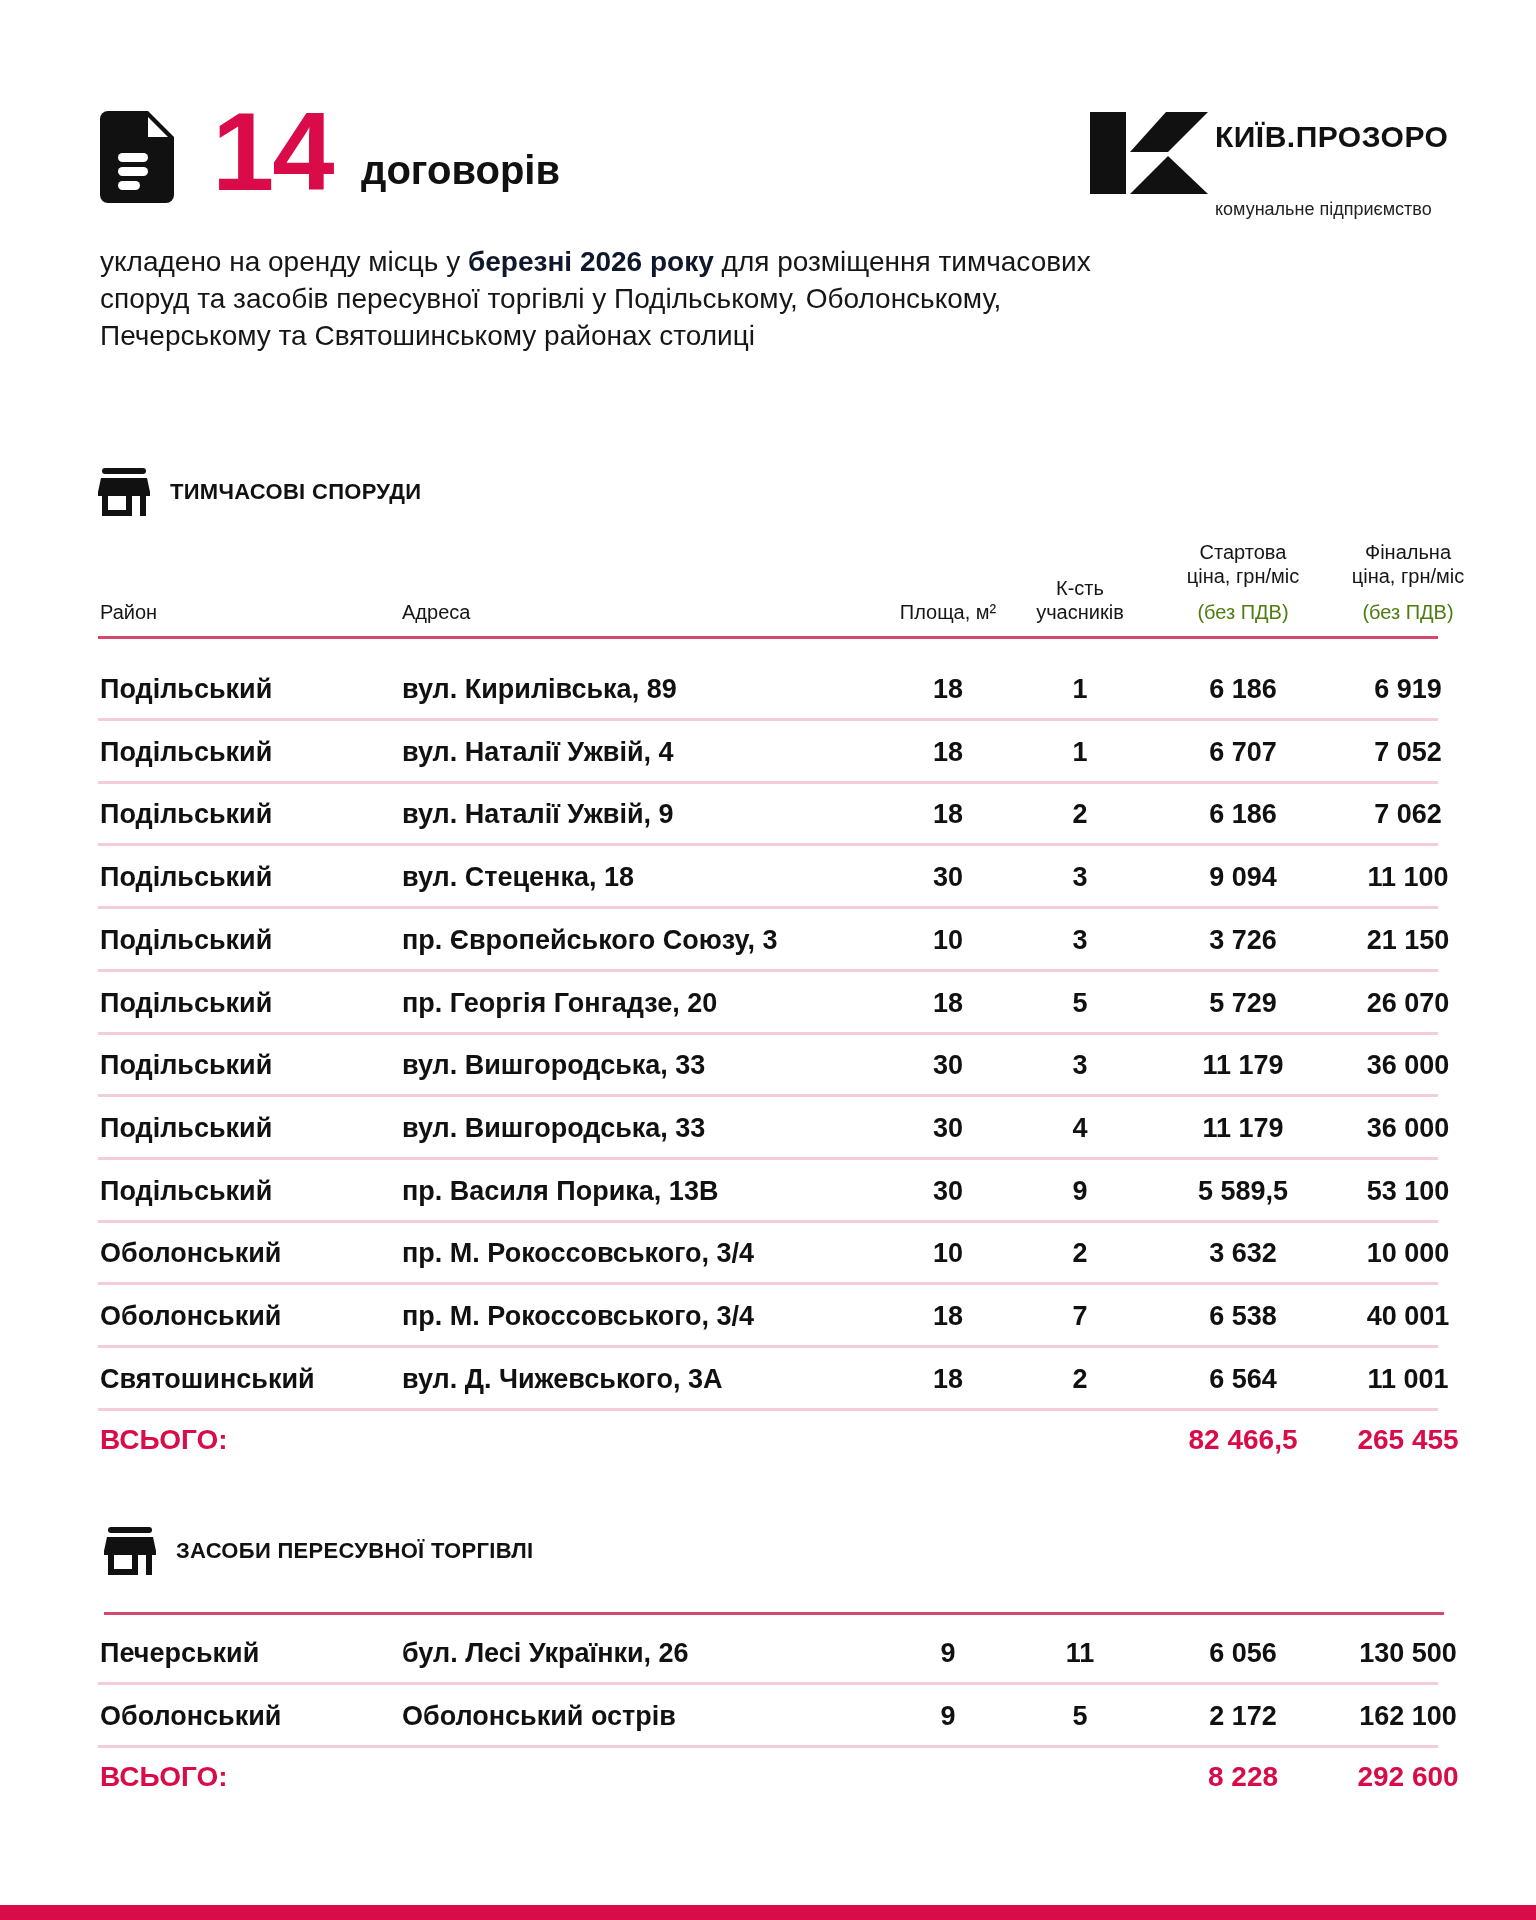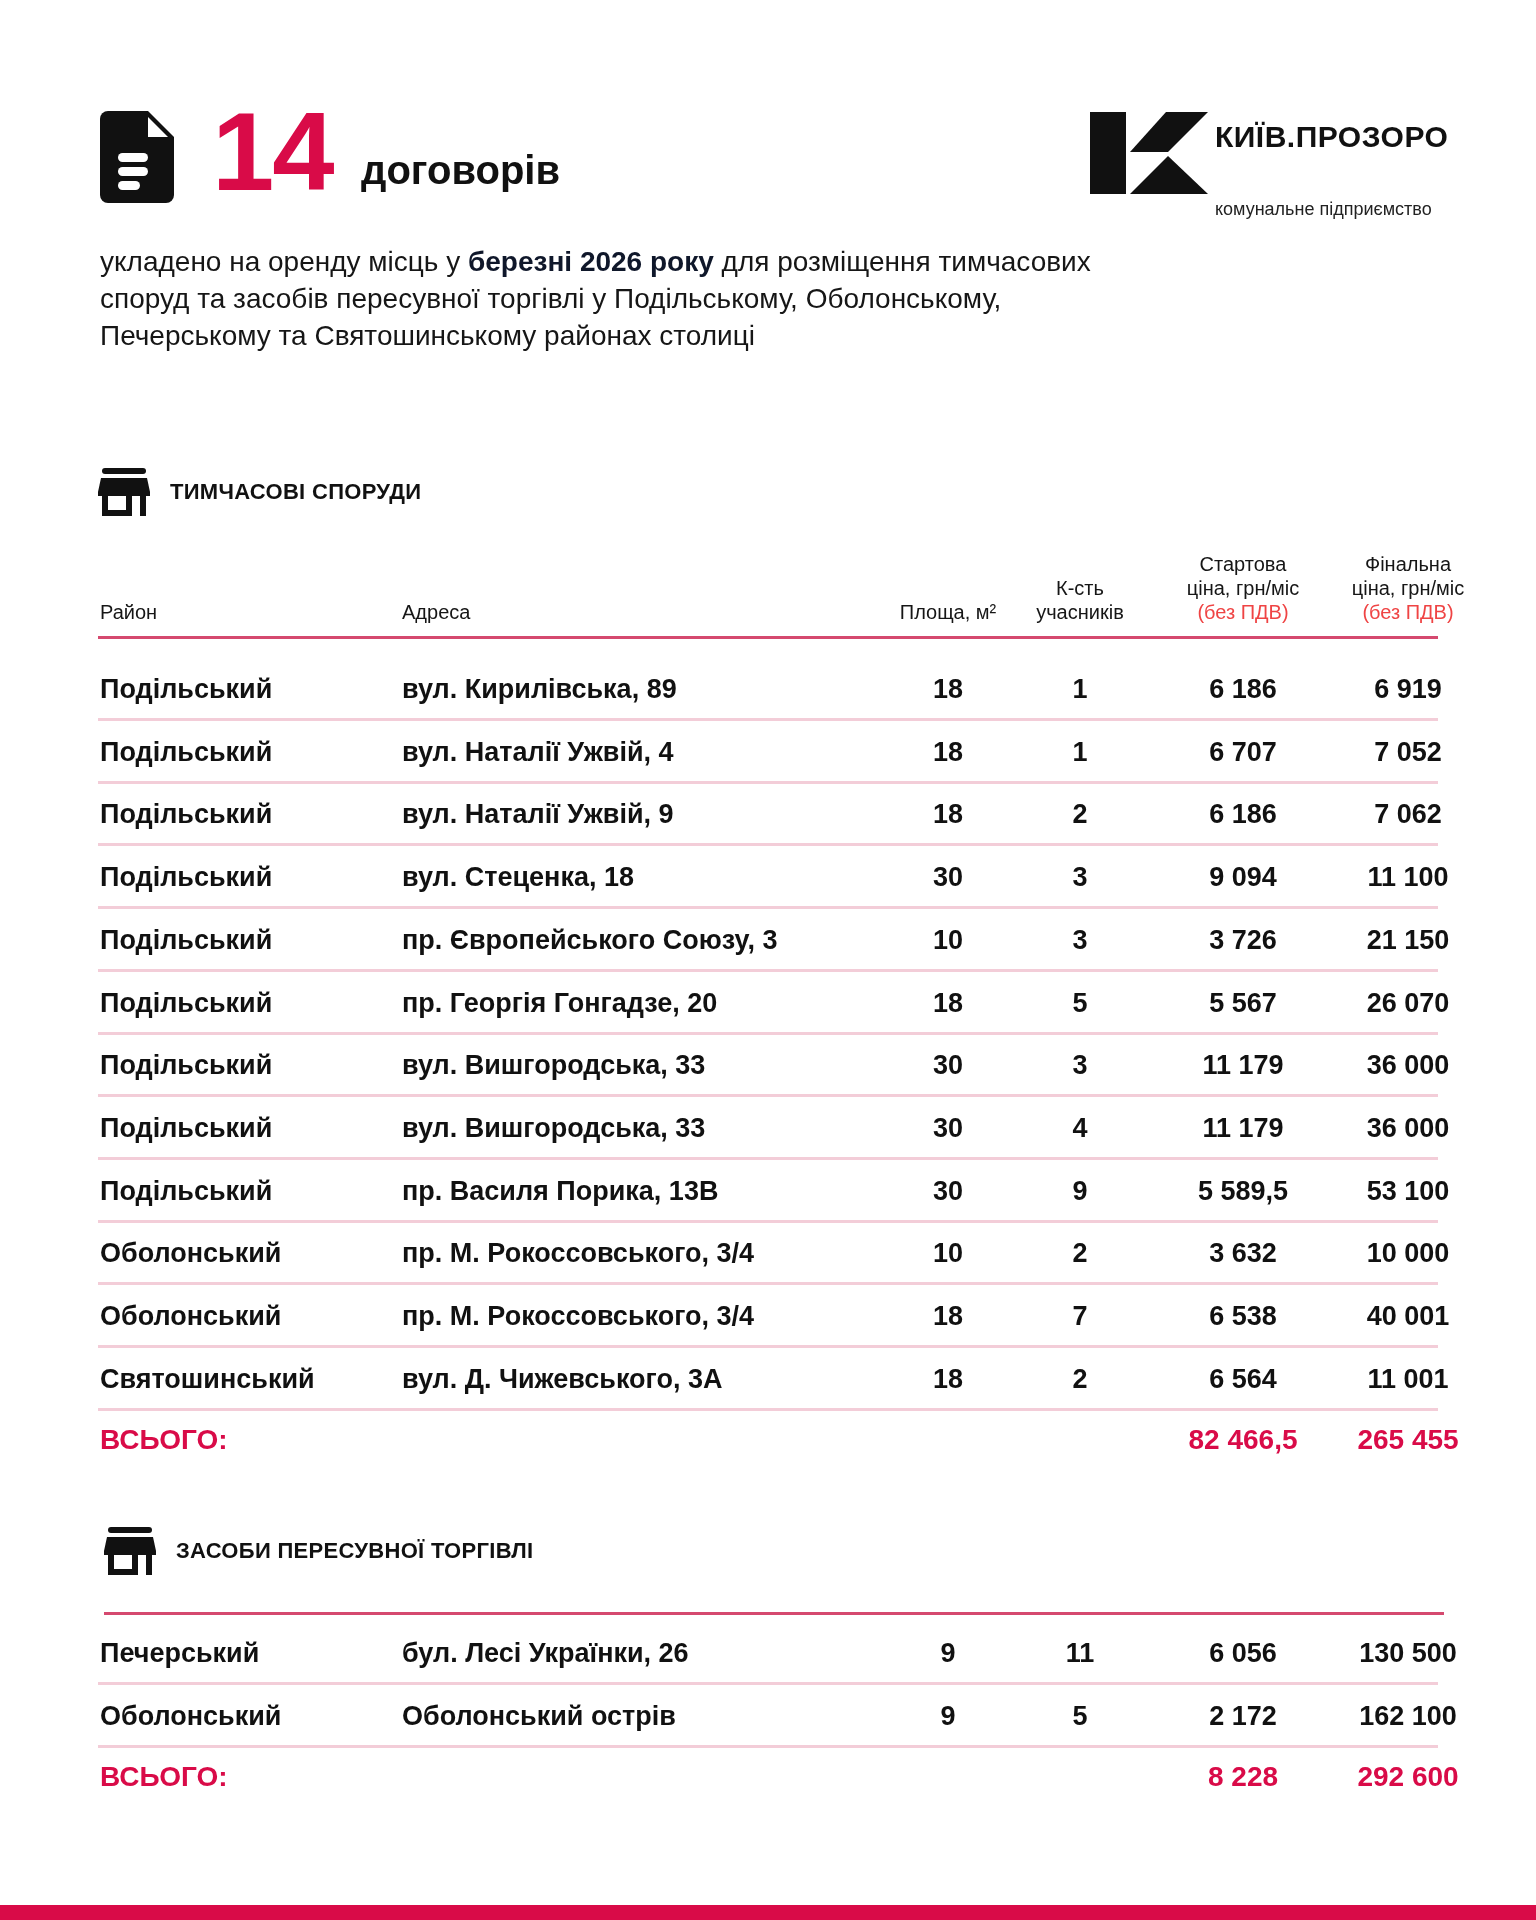--- a/index.html
+++ b/index.html
@@ -26,21 +26,21 @@
   .section-title { display: flex; align-items: center; gap: 20px; }
   .section-title .shop { width: 52px; height: 48px; }
   .section-title span.t { font-size: 22px; font-weight: 700; color: #111; letter-spacing: 0.3px; }
   .sec1 { left: 98px; top: 468px; }
   .sec2 { left: 104px; top: 1527px; }
 
   
   .tbl { position: absolute; left: 98px; width: 1340px; }
   .hdr { top: 556px; height: 80px; border-bottom: 3px solid #d5496f; }
   .hdr .c { position: absolute; bottom: 12px; font-size: 20px; color: #161616; line-height: 24px; text-align: center; }
-  .hdr .muted { color: #ef4444; }
+  .hdr .muted { color: #4d7c0f; margin-top: 12px; }
   .row { position: absolute; left: 0; width: 1340px; height: 62px; border-bottom: 3px solid #f3cdd8; }
   .row .c { position: absolute; top: 18px; font-size: 27px; font-weight: 700; color: #111; white-space: nowrap; }
   .row .c.addr { font-weight: 600; }
   .c.col-d { left: 2px; text-align: left; }
   .c.col-a { left: 304px; text-align: right; }
   .c.col-s { left: 780px; width: 140px; text-align: center; }
   .c.col-n { left: 912px; width: 140px; text-align: center; }
   .c.col-p1 { left: 1050px; width: 190px; text-align: center; }
   .c.col-p2 { left: 1215px; width: 190px; text-align: center; }
   .total { position: absolute; left: 0; width: 1340px; height: 60px; }
@@ -147,21 +147,21 @@
       <div class="c col-s">10</div>
       <div class="c col-n">3</div>
       <div class="c col-p1">3 726</div>
       <div class="c col-p2">21 150</div>
     </div>
     <div class="row" style="top: 313.5px;">
       <div class="c col-d">Подільський</div>
       <div class="c col-a addr">пр. Георгія Гонгадзе, 20</div>
       <div class="c col-s">18</div>
       <div class="c col-n">5</div>
-      <div class="c col-p1">5 567</div>
+      <div class="c col-p1">5 729</div>
       <div class="c col-p2">26 070</div>
     </div>
     <div class="row" style="top: 376.2px;">
       <div class="c col-d">Подільський</div>
       <div class="c col-a addr">вул. Вишгородська, 33</div>
       <div class="c col-s">30</div>
       <div class="c col-n">3</div>
       <div class="c col-p1">11 179</div>
       <div class="c col-p2">36 000</div>
     </div>

